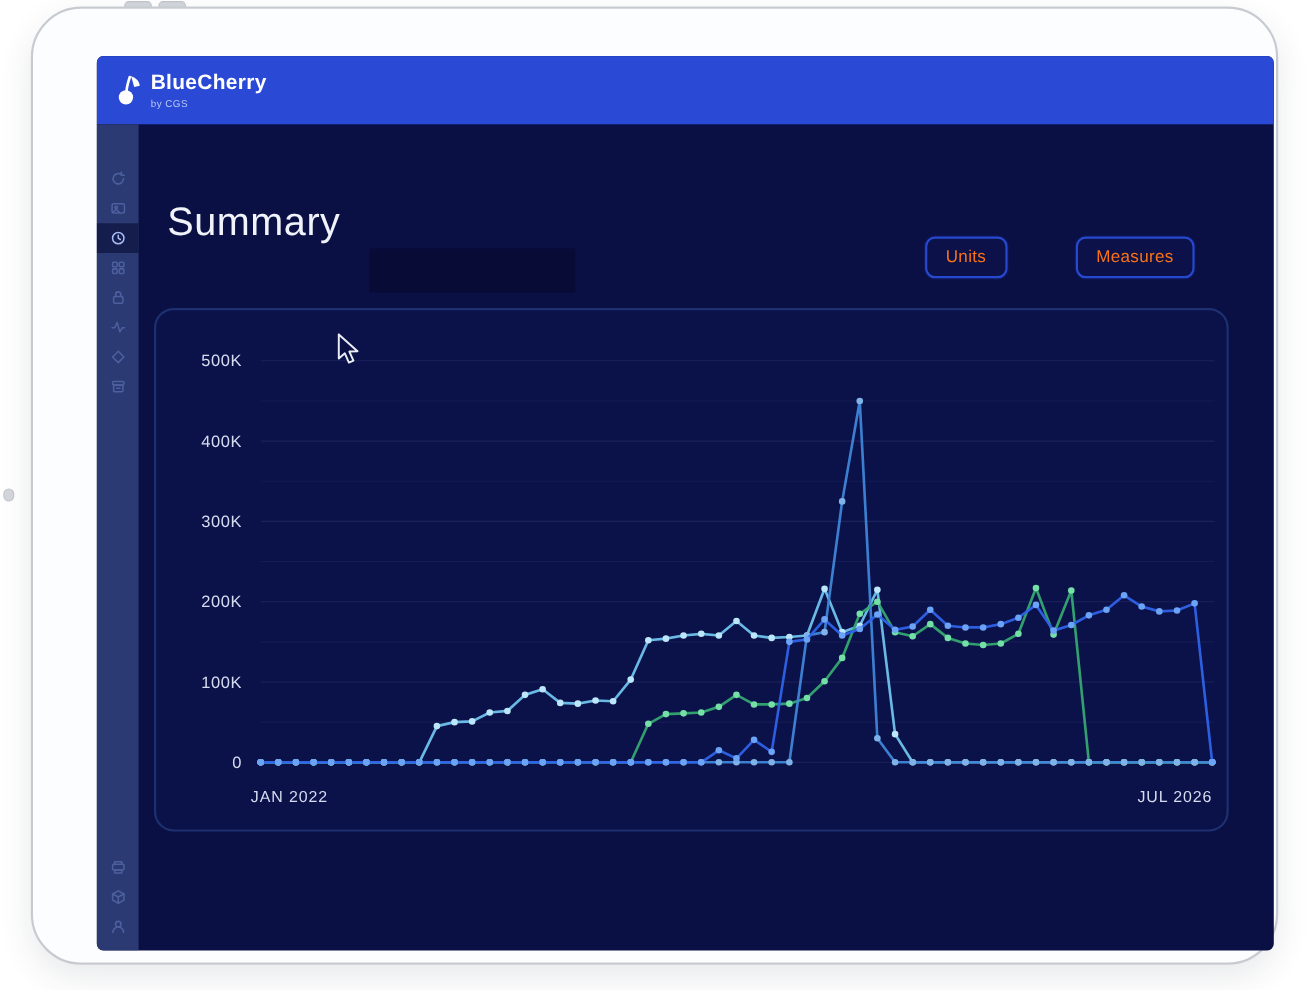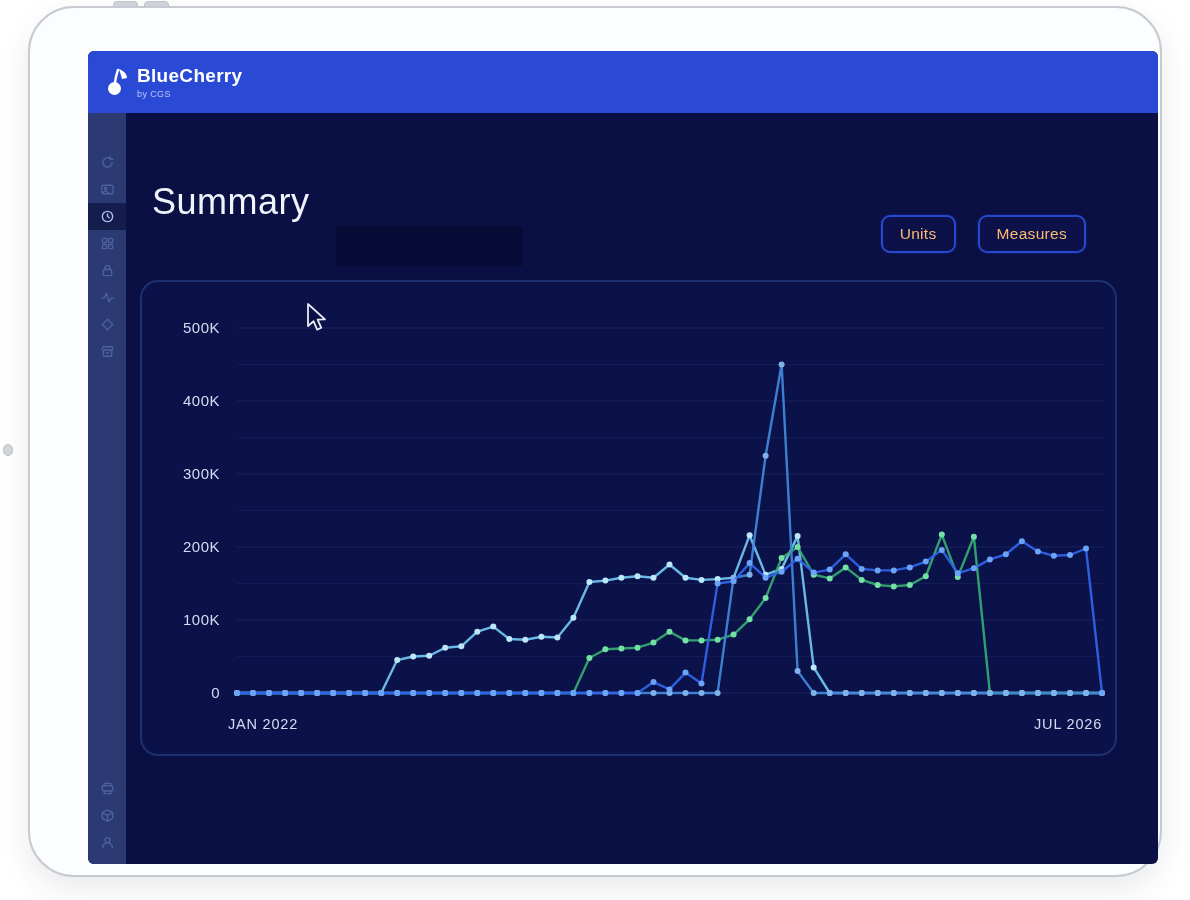--- a/index.html
+++ b/index.html
@@ -38,23 +38,23 @@
   .nav-bottom { position:absolute; bottom:8px; left:0; }
 
   
   .main { position:absolute; left:38px; top:62px; right:0; bottom:0; }
   .page-title { position:absolute; left:26px; top:68px; color:#f1f3fb; font-size:36px;
                 font-weight:500; letter-spacing:.5px; }
   .ghost-rect { position:absolute; left:210px; top:113px; width:187px; height:40px;
                 background:#070b36; border-radius:2px; }
   .toolbar { position:absolute; top:102px; right:72px; display:flex; gap:22px; }
   .tb-btn { height:38px; padding:0 17px; display:flex; align-items:center; justify-content:center;
-            color:#fdba74; font-size:15.5px; letter-spacing:.3px; background:rgba(16,24,84,.35);
+            color:#f97316; font-size:15.5px; letter-spacing:.3px; background:rgba(16,24,84,.35);
             border:2px solid #2749cf; border-radius:9px; cursor:pointer;
-            box-shadow:0 0 0 1px rgba(20,30,110,.6); }
+            box-shadow:0 0 0 1px rgba(20,30,110,.6);margin-left:40px; }
 
   .chart-card { position:absolute; left:14px; top:167px; width:977px; height:476px;
                 background:#0b1149; border:2px solid #1d3070; border-radius:18px; }
   .chart-card svg { position:absolute; left:0; top:0; }
 
   
   .cursor { position:absolute; left:214px; top:251px; width:26px; height:30px; z-index:30; }
 </style>
 </head>
 <body>

